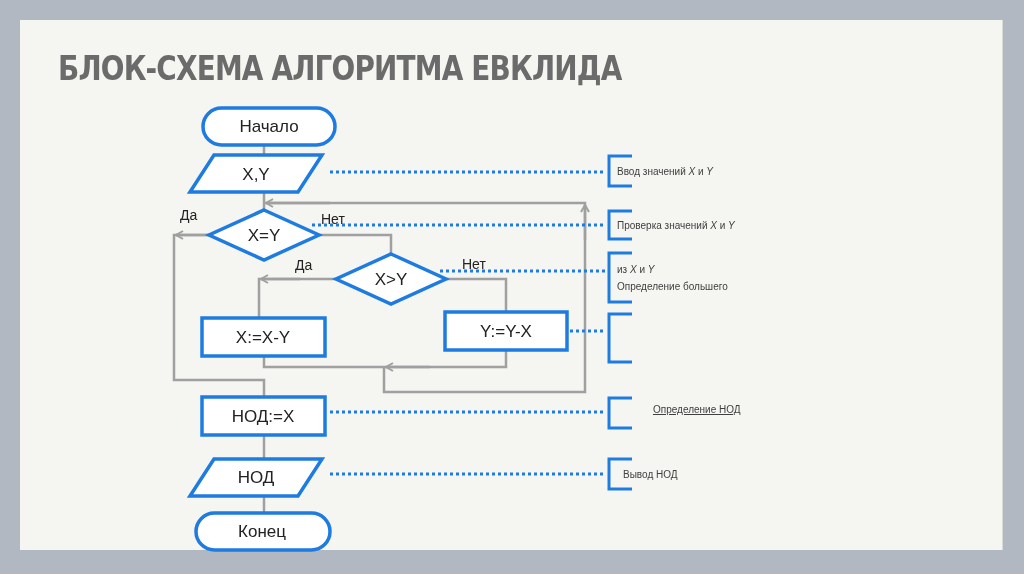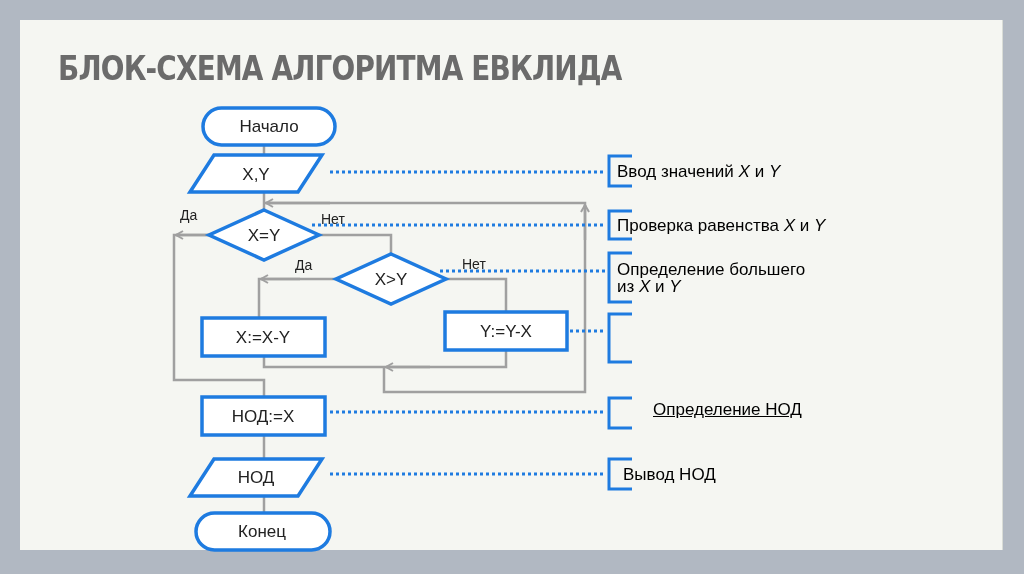--- a/index.html
+++ b/index.html
@@ -2,21 +2,21 @@
 <html><head>
 <meta charset="utf-8">
 <style>
   html, body { margin:0; padding:0; }
   body { width:1024px; height:574px; background:#b1b8c2; position:relative; overflow:hidden; font-family:"Liberation Sans", sans-serif; }
   .slide { position:absolute; left:20px; top:20px; width:982px; height:530px; background:#f5f6f2; border-right:1px solid #d9dcd6; }
   .title { position:absolute; left:38px; top:28px; font-family:"DejaVu Sans", sans-serif; font-weight:bold; font-size:34px; color:#6b6b6b; letter-spacing:-1px; transform:scaleX(0.82); transform-origin:left top; white-space:nowrap; }
   svg.diagram { position:absolute; left:0; top:0; }
   .lbl { font-family:"Liberation Sans", sans-serif; font-size:17px; fill:#222; }
   .small { font-family:"Liberation Sans", sans-serif; font-size:14px; fill:#222; }
-  .note { position:absolute; font-family:"Liberation Sans", sans-serif; font-size:17px; color:#000000; line-height:17px; white-space:nowrap; }
+  .note { position:absolute; font-family:"Liberation Sans", sans-serif; font-size:10px; color:#404040; line-height:17px; white-space:nowrap; }
   .note i { font-style:italic; }
 </style>
 </head>
 <body>
 
 <div class="slide"></div>
 <div class="title" style="left:58px; top:48px;">БЛОК-СХЕМА АЛГОРИТМА ЕВКЛИДА</div>
 
 <svg class="diagram" width="1024" height="574" viewBox="0 0 1024 574">
   <defs>
@@ -94,22 +94,22 @@
   <text class="small" x="180" y="220">Да</text>
   <text class="small" x="321" y="224">Нет</text>
   <text class="small" x="295" y="270">Да</text>
   <text class="small" x="462" y="269">Нет</text>
 </svg>
 
 <div class="note" style="left:617px; top:163px;">
   <span>Ввод значений </span><i>X</i><span> и </span><i>Y</i>
 </div>
 <div class="note" style="left:617px; top:217px;">
-  <span>Проверка равенства </span><i>X</i><span> и </span><i>Y</i>
+  <span>Проверка значений </span><i>X</i><span> и </span><i>Y</i>
 </div>
 <div class="note" style="left:617px; top:261px;">
+  <div><span>из </span><i>X</i><span> и </span><i>Y</i></div>
   <div>Определение большего</div>
-  <div><span>из </span><i>X</i><span> и </span><i>Y</i></div>
 </div>
 <div class="note" style="left:617px; top:321px;">
 </div>
 <div class="note" style="left:653px; top:401px;text-decoration:underline;">Определение НОД</div>
 <div class="note" style="left:623px; top:466px;">Вывод НОД</div>
 
 </body></html>

